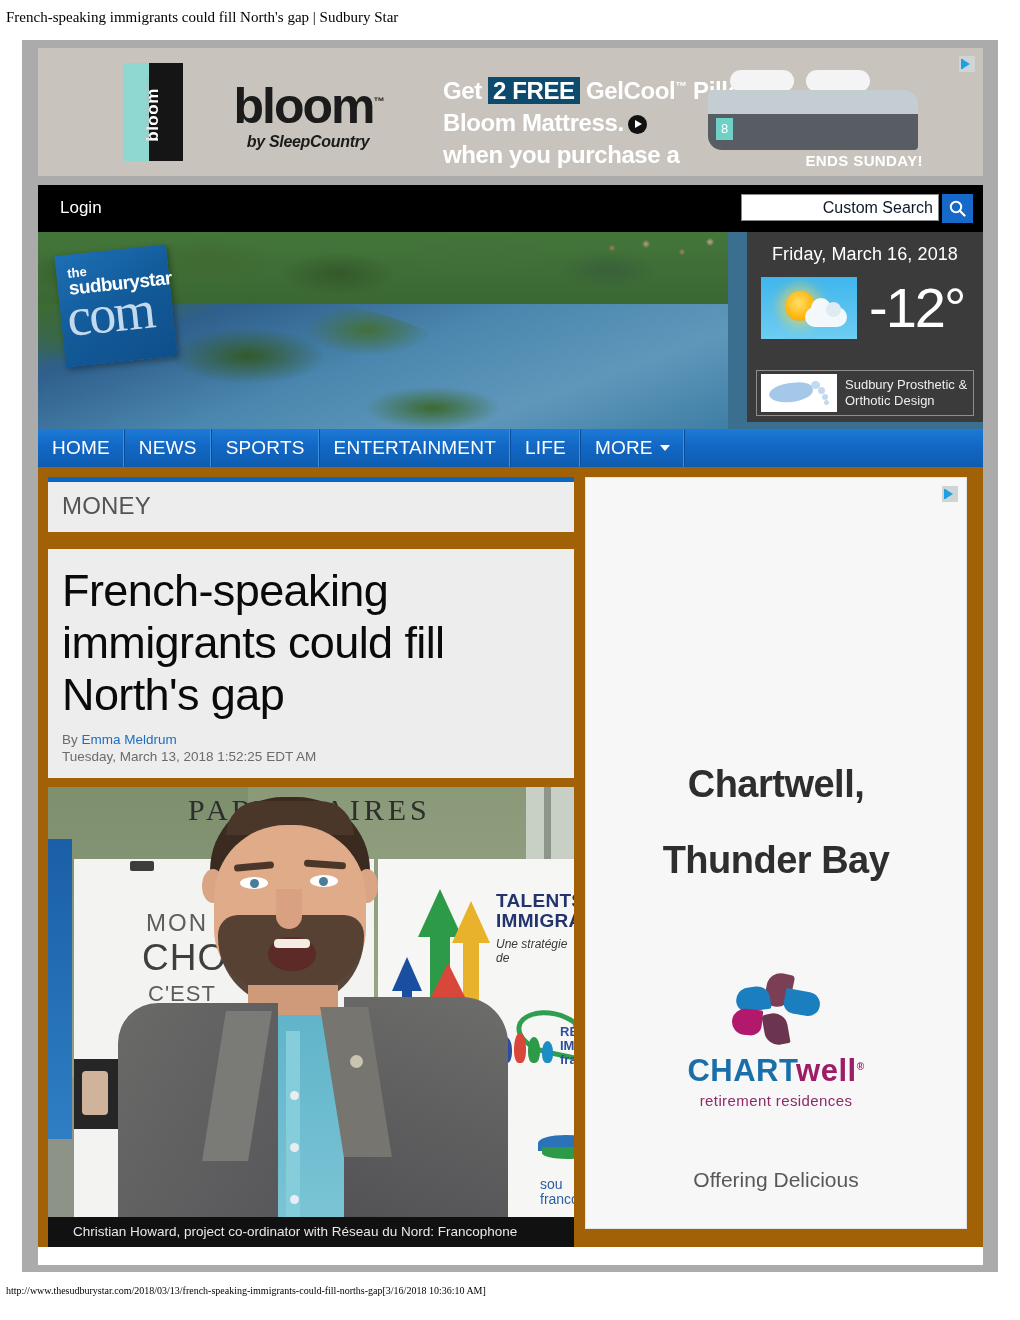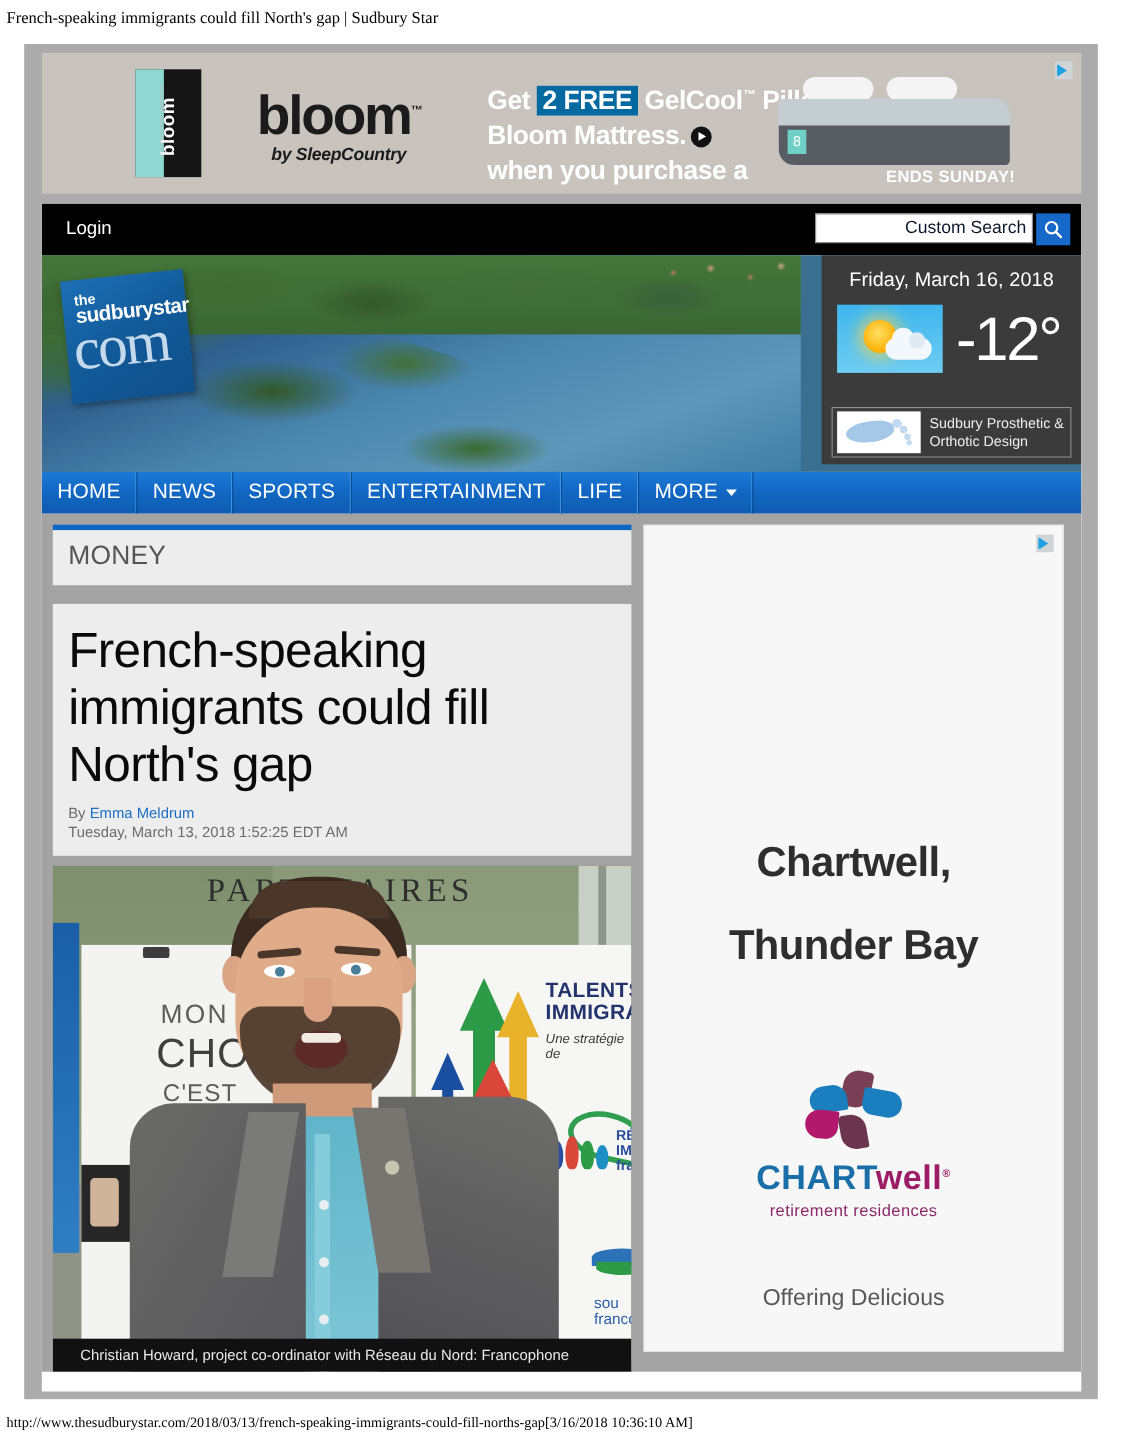--- a/index.html
+++ b/index.html
@@ -8,21 +8,21 @@
 
   
   .print-title{
     font-family:"Liberation Serif",serif;
     font-size:15px;color:#000;
     padding:9px 0 0 6px;height:26px;box-sizing:border-box;
     white-space:nowrap;
   }
   .print-footer{
     position:absolute;left:0;top:1285px;width:1020px;
-    font-family:"Liberation Serif",serif;font-size:13px;color:#000;
+    font-family:"Liberation Serif",serif;font-size:10px;color:#000;
     padding-left:6px;box-sizing:border-box;white-space:nowrap;
   }
 
   
   .page{
     position:absolute;left:22px;top:40px;width:976px;height:1232px;
     background:#ababab;overflow:hidden;
   }
 
   
@@ -38,21 +38,21 @@
   }
   .lb-boxshot .vtiny{
     position:absolute;left:-24px;top:44px;width:96px;text-align:center;
     transform:rotate(-90deg);color:#b9b9b9;font-size:4.5px;letter-spacing:.3px;
   }
   .lb-brand{position:absolute;left:155px;top:28px;width:230px;text-align:center;}
   .lb-brand .word{font-size:50px;font-weight:bold;color:#1b1b1b;letter-spacing:-2px;line-height:50px;}
   .lb-brand .tm{font-size:11px;vertical-align:super;}
   .lb-brand .by{font-size:16px;color:#1b1b1b;font-weight:bold;font-style:italic;margin-top:2px;letter-spacing:-.3px;}
   .lb-copy{position:absolute;left:405px;top:22px;color:#fff;font-size:24px;font-weight:bold;line-height:32px;letter-spacing:-.4px;}
-  .lb-copy .hl{background:#0369a1;color:#fff;padding:0 5px;}
+  .lb-copy .hl{background:#0c4a6e;color:#fff;padding:0 5px;}
   .lb-copy sup{font-size:12px;}
   .lb-play{display:inline-block;width:19px;height:19px;border-radius:50%;background:#111;position:relative;vertical-align:-3px;margin-left:4px;}
   .lb-play::after{content:"";position:absolute;left:7px;top:5px;border-left:7px solid #fff;border-top:4.5px solid transparent;border-bottom:4.5px solid transparent;}
   .lb-mattress{position:absolute;right:55px;top:20px;width:230px;height:88px;}
   .lb-mattress .pillow{position:absolute;width:64px;height:22px;background:#f4f4f4;border-radius:11px;top:2px;}
   .lb-mattress .p1{left:32px;}
   .lb-mattress .p2{left:108px;}
   .lb-mattress .topslab{position:absolute;left:10px;top:22px;width:210px;height:26px;background:#c3cdd2;border-radius:3px 14px 3px 3px;}
   .lb-mattress .botslab{position:absolute;left:10px;top:46px;width:210px;height:36px;background:#585d63;border-radius:0 0 4px 14px;}
   .lb-mattress .tealbadge{position:absolute;left:18px;top:50px;width:17px;height:22px;background:#6fd0c8;color:#fff;font-size:13px;text-align:center;line-height:22px;}
@@ -178,21 +178,21 @@
   
   .nav{display:flex;height:38px;background:linear-gradient(#1c7ad6 0%,#1268c4 45%,#0e5cb0 100%);}
   .nav .item{
     color:#fff;font-size:19px;letter-spacing:.2px;display:flex;align-items:center;
     padding:0 14px;border-right:1px solid #0a4d96;box-shadow:inset -1px 0 0 #3a93e0;cursor:pointer;
   }
   .nav .spacer{flex:1;border-right:none;box-shadow:none;}
   .caret{display:inline-block;margin-left:7px;border-left:5px solid transparent;border-right:5px solid transparent;border-top:6px solid #fff;}
 
   
-  .content{display:flex;padding:10px 10px 0 10px;box-sizing:border-box;background:#a3a3a3;}
+  .content{display:flex;padding:10px 10px 0 10px;box-sizing:border-box;background:#a16207;}
   .colmain{width:526px;flex:0 0 auto;}
   .colside{width:382px;flex:0 0 auto;margin-left:11px;}
 
   .kicker-rule{height:5px;background:#0b67c4;}
   .kicker{background:#ededed;color:#555;font-size:24px;padding:10px 0 12px 14px;letter-spacing:.2px;}
 
   .headblock{background:#ededed;margin-top:17px;padding:16px 14px 14px 14px;}
   .headline{
     font-size:45px;line-height:52px;color:#0a0a0a;font-weight:400;letter-spacing:-.6px;margin:0;
   }

